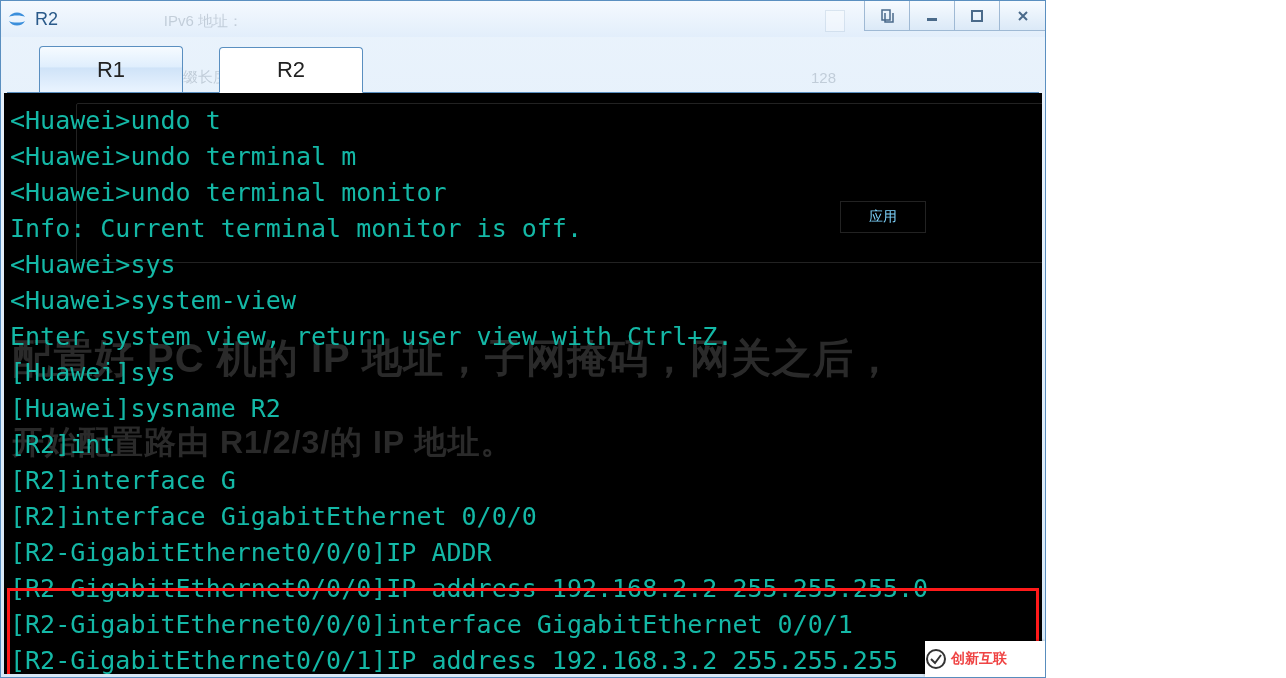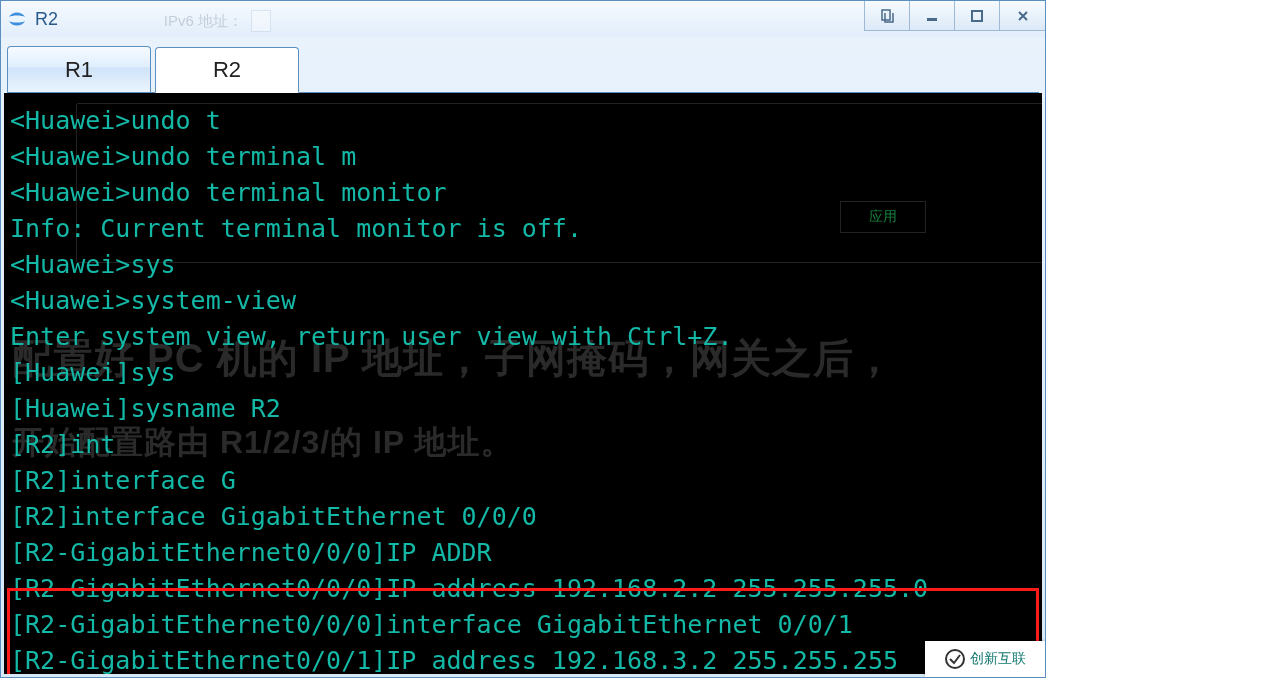--- a/index.html
+++ b/index.html
@@ -35,39 +35,40 @@
     margin-left:-1px;
   }
   .win-btn:first-child { border-top-left-radius:0; }
   .win-btn svg, .win-btn span { color:#4a6a8a; }
 
   .header-fields {
     position:absolute; top:6px; left:90px; right:200px; height:94px;
     color:#7a8a9a; font-size:15px; opacity:0.35;
     pointer-events:none;
   }
-  .hf-row { display:flex; align-items:center; height:28px; margin-bottom:28px;}
+  .hf-row { display:flex; align-items:center; height:28px; margin-bottom:28px;justify-content:space-between;}
   .hf-label { width:160px; text-align:right; padding-right:8px; }
   .hf-field { width:20px; height:22px; border:1px solid #b0c4d8; background:#fff; display:inline-block;}
   .hf-val { width:40px; text-align:left; padding-left:6px;}
 
   .tabstrip {
     position:absolute; top:42px; left:6px; right:6px; height:50px;
     display:flex; align-items:flex-end;
     border-bottom:1px solid #5a8fc0;
   }
   .tab {
     width:144px; height:46px;
     border:1px solid #5a8fc0; border-bottom:none;
     border-top-left-radius:4px; border-top-right-radius:4px;
     margin-right:4px;
     display:flex; align-items:center; justify-content:center;
     font-size:22px; color:#222;
     background: linear-gradient(to bottom,#f6fbff 0%,#dfeefd 45%,#cfe3f8 46%,#eaf4ff 100%);
     cursor:pointer;
+    margin-left:32px;
   }
   .tab.active {
     background:#fff;
     border-bottom:1px solid #fff;
     position:relative; top:1px;
   }
 
   .terminal {
     position:absolute; top:92px; left:3px; right:3px; bottom:3px;
     background:#000;
@@ -87,44 +88,45 @@
 
   .ghost-panel {
     position:absolute; top:10px; left:72px; width:1030px; height:160px;
     border:1px solid #222; border-radius:2px;
     pointer-events:none;
   }
   .ghost-btn {
     position:absolute; top:108px; right:116px; width:86px; height:32px;
     border:1px solid #222;
     display:flex; align-items:center; justify-content:center;
-    font-size:14px; color:#15803d;
+    font-size:14px; color:#7dd3fc;
     pointer-events:none;
   }
 
   .term-lines {
     position:relative; z-index:2;
     font-family: "Lucida Console","Consolas",monospace;
     font-size:25px; line-height:36px;
     color:#14b8a6; font-weight:500;
     white-space:pre;
   }
 
   .redbox {
     position:absolute; left:3px; right:3px; top:495px; height:182px;
     border:3px solid #ff1a1a;
     pointer-events:none;
     z-index:3;
   }
 
   .watermark {
     position:absolute; right:0; bottom:0; width:120px; height:36px;
-    background:#fff; display:flex; align-items:center; justify-content:center;
-    font-size:14px; color:#0f766e; z-index:5;
+    background:#fff; display:flex; align-items:center; 
+    font-size:14px; color:#ef4444; z-index:5;
     box-shadow: -1px -1px 2px rgba(0,0,0,0.2);
+    font-weight: bold;
   }
   .watermark .wm-icon { width:22px; height:22px; margin-right:4px; display:flex; align-items:center; justify-content:center;}
 </style>
 </head>
 <body>
 
 <div class="window">
 
   <div class="titlebar">
     <span class="app-icon">

